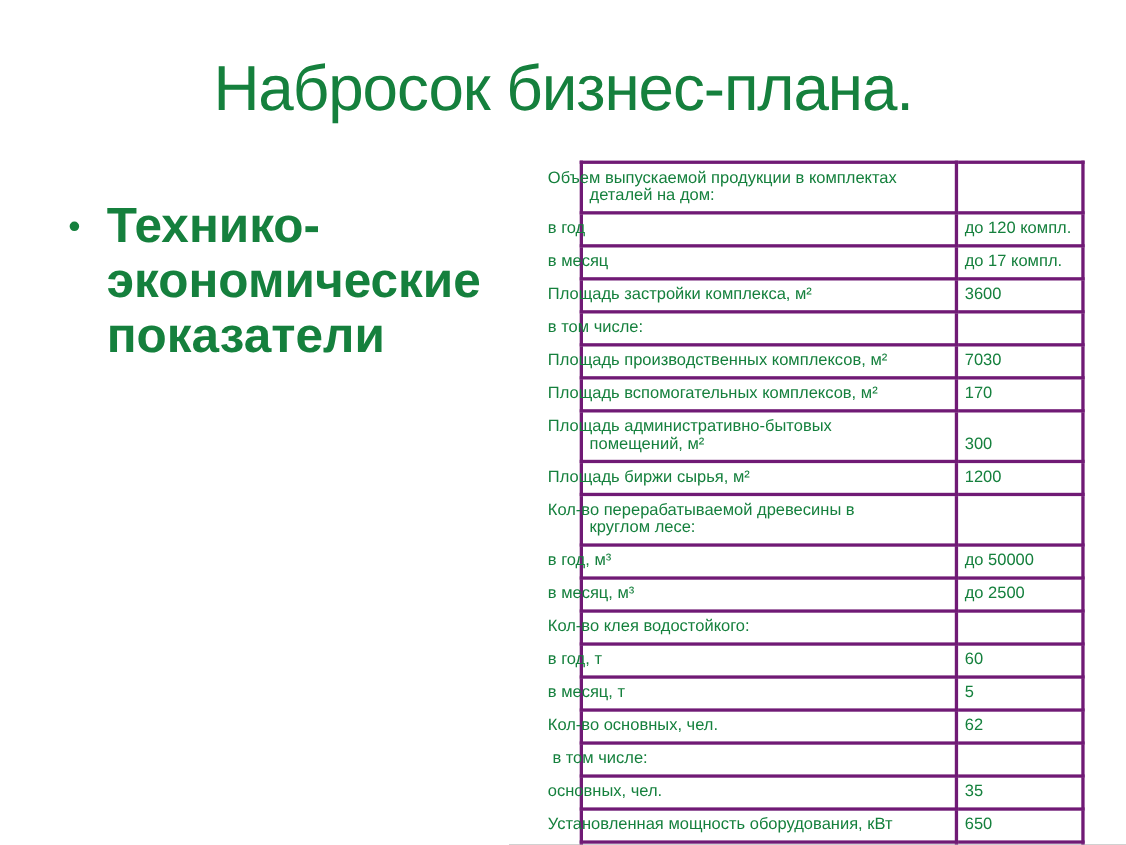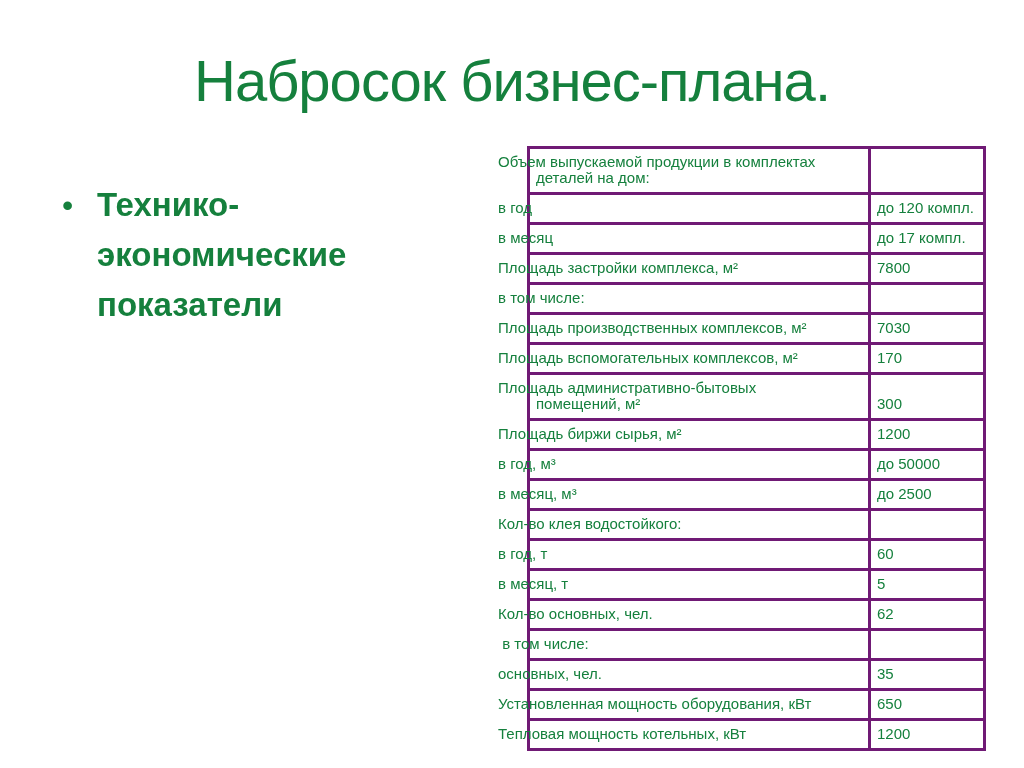--- a/index.html
+++ b/index.html
@@ -45,21 +45,21 @@
     width: 420px;
     display: flex;
     align-items: flex-start;
   }
   .bullet-marker {
     flex: 0 0 35px;
     font-size: 32px;
     line-height: 50px;
   }
   .bullet-text {
-    font-size: 33px;
+    font-size: 45px;
     font-weight: 700;
     line-height: 50px;
     white-space: pre-line;
     letter-spacing: 0px;
   }
 
   table.indicators {
     position: absolute;
     left: 527px;
     top: 146px;
@@ -114,21 +114,21 @@
     <td class="cell-value">до 120 компл.</td>
   </tr>
 
   <tr>
     <td class="cell-label">в месяц</td>
     <td class="cell-value">до 17 компл.</td>
   </tr>
 
   <tr>
     <td class="cell-label">Площадь застройки комплекса, м²</td>
-    <td class="cell-value">7800</td>
+    <td class="cell-value">3600</td>
   </tr>
 
   <tr>
     <td class="cell-label">в том числе:</td>
     <td class="cell-value"></td>
   </tr>
 
   <tr>
     <td class="cell-label">Площадь производственных комплексов, м²</td>
     <td class="cell-value">7030</td>
@@ -143,20 +143,25 @@
     <td class="cell-label">Площадь административно-бытовых
 помещений, м²</td>
     <td class="cell-value">300</td>
   </tr>
 
   <tr>
     <td class="cell-label">Площадь биржи сырья, м²</td>
     <td class="cell-value">1200</td>
   </tr>
 
+  <tr>
+    <td class="cell-label">Кол-во перерабатываемой древесины в
+круглом лесе:</td>
+    <td class="cell-value"></td>
+  </tr>
 
   <tr>
     <td class="cell-label">в год, м³</td>
     <td class="cell-value">до 50000</td>
   </tr>
 
   <tr>
     <td class="cell-label">в месяц, м³</td>
     <td class="cell-value">до 2500</td>
   </tr>

